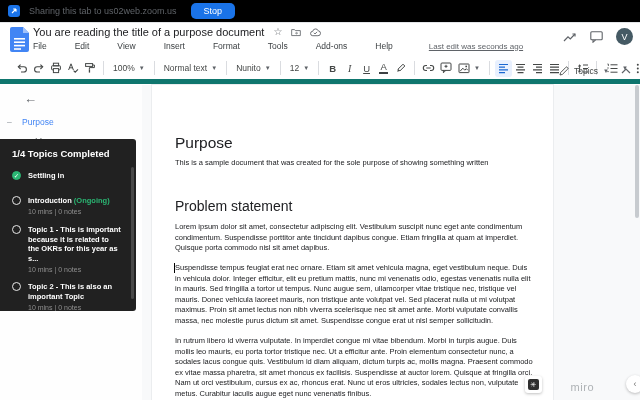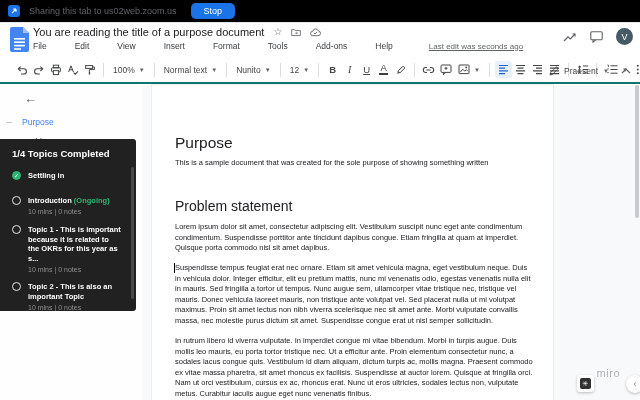--- a/index.html
+++ b/index.html
@@ -27,21 +27,21 @@
   .menu-item { cursor:pointer; }
   .last-edit { color:#5f6368; text-decoration:underline; margin-left:8px; font-size:8px; }
   .header-right { position:absolute; right:7px; top:5px; display:flex; align-items:center; gap:13px; }
   .share-btn { background:#1a73e8; color:#fff; border:none; border-radius:4px; height:19px;
     display:flex; align-items:center; gap:5px; padding:0 11px; font-size:9.5px; cursor:pointer; }
   .avatar { width:17px; height:17px; border-radius:50%; background:#455a64; color:#fff;
     font-size:9px; display:flex; align-items:center; justify-content:center; }
 
   
   .toolbar { position:absolute; top:57px; left:0; right:0; height:27px; background:#fff;
-    border-bottom:2px solid #0f766e; display:flex; align-items:center; padding-left:13px;
+    border-bottom:5px solid #0f766e; display:flex; align-items:center; padding-left:13px;
     font-size:8.5px; color:#444746; }
   .ti { width:17px; height:17px; display:flex; align-items:center; justify-content:center;
     border-radius:3px; cursor:pointer; flex:none; }
   .ti.active { background:#e8f0fe; }
   .sep { width:1px; height:14px; background:#dadce0; margin:0 5px; flex:none; }
   .dd { display:flex; align-items:center; gap:4px; padding:0 4px; cursor:pointer; flex:none; }
   .caret-dn { font-size:6px; color:#5f6368; }
   .b-label { font-weight:bold; font-size:9.5px; }
   .i-label { font-style:italic; font-family:"Liberation Serif",serif; font-size:10px; }
   .u-label { text-decoration:underline; font-size:9.5px; }
@@ -78,21 +78,21 @@
   .tp-circle { width:9px; height:9px; border:1.2px solid #e8e8e8; border-radius:50%; flex:none; margin-top:0; }
   .tp-circle.done { background:#2bb673; border-color:#2bb673; color:#fff; font-size:6.5px;
     display:flex; align-items:center; justify-content:center; }
   .tp-title { font-size:7.5px; font-weight:bold; line-height:9.5px; }
   .tp-ongoing { color:#2bb673; }
   .tp-meta { font-size:7px; color:#8f8f8f; margin:3px 0 0 16px; }
   .tp-scroll { position:absolute; right:2px; top:28px; width:3px; height:132px; background:#484848; border-radius:2px; }
 
   
   .win-scroll { position:absolute; right:1px; top:0; width:4px; height:133px; background:#c7cbcf; border-radius:2px; }
-  .miro { position:absolute; right:3px; bottom:7px; display:flex; align-items:flex-start; }
+  .miro { position:absolute; right:3px; bottom:7px; display:flex; align-items:flex-end;gap:26px; }
   .miro-ico { width:17px; height:17px; background:#fff; border-radius:3px;
     box-shadow:0 1px 3px rgba(0,0,0,.25); display:flex; align-items:center; justify-content:center; }
   .miro-ico .inner { width:11px; height:11px; background:#2f2f2f; border-radius:2px; color:#fff;
     font-size:7px; display:flex; align-items:center; justify-content:center; }
   .miro-label { font-size:11px; color:#aeb2b5; margin:-8px 6px 0 3px; letter-spacing:.5px; }
   .miro-btn { width:18px; height:18px; border-radius:50%; background:#fff;
     box-shadow:0 1px 3px rgba(0,0,0,.25); color:#757575; font-size:9px;
     display:flex; align-items:center; justify-content:center; margin-right:-7px; cursor:pointer; }
 </style>
 </head>
@@ -307,21 +307,21 @@
         <path d="M4.5 1.8 h7 M4.5 5.5 h7 M4.5 9.2 h7" stroke="#444746"></path>
       </svg>
 
   </span>
 
   <div class="toolbar-right">
     <span class="mode">
       <svg width="10" height="10" viewBox="0 0 10 10">
           <path d="M1 9 l.6-2.4 L7 1.2 a.8.8 0 0 1 1.2 0 l.6.6 a.8.8 0 0 1 0 1.2 L3.4 8.4 z" fill="none" stroke="#444746" stroke-width=".9"></path>
         </svg>
-      <span>Praesent</span>
+      <span>Topics</span>
       <span class="caret-dn">▼</span>
     </span>
     <span>
       <svg width="10" height="6" viewBox="0 0 10 6">
           <path d="M1 5 L5 1 L9 5" fill="none" stroke="#5f6368" stroke-width="1.2"></path>
         </svg>
     </span>
   </div>
 </div>
 

